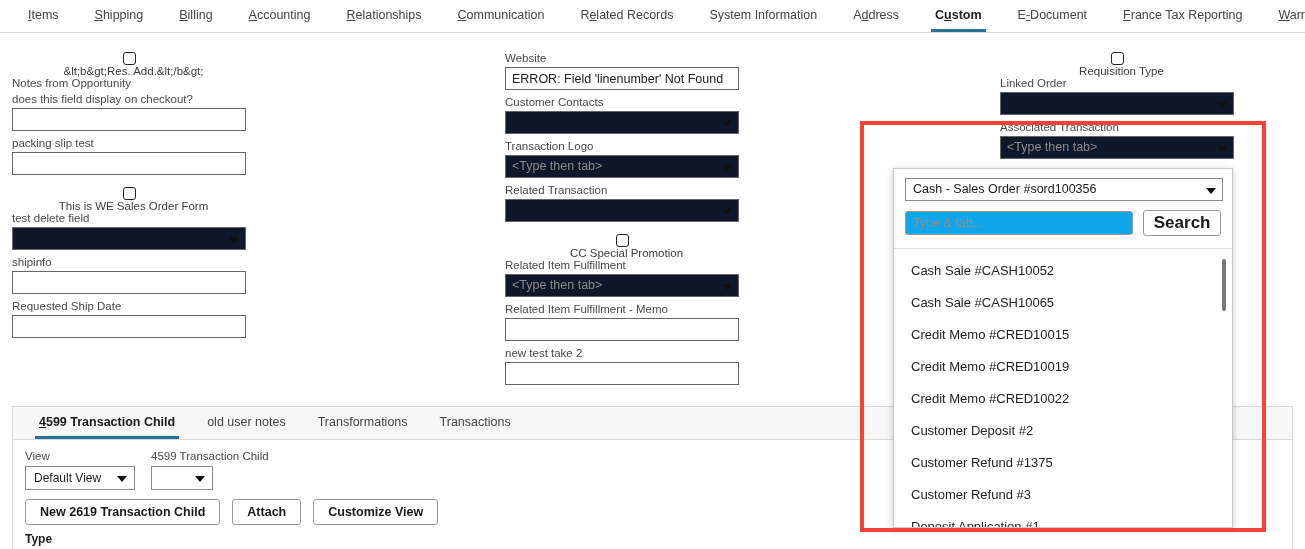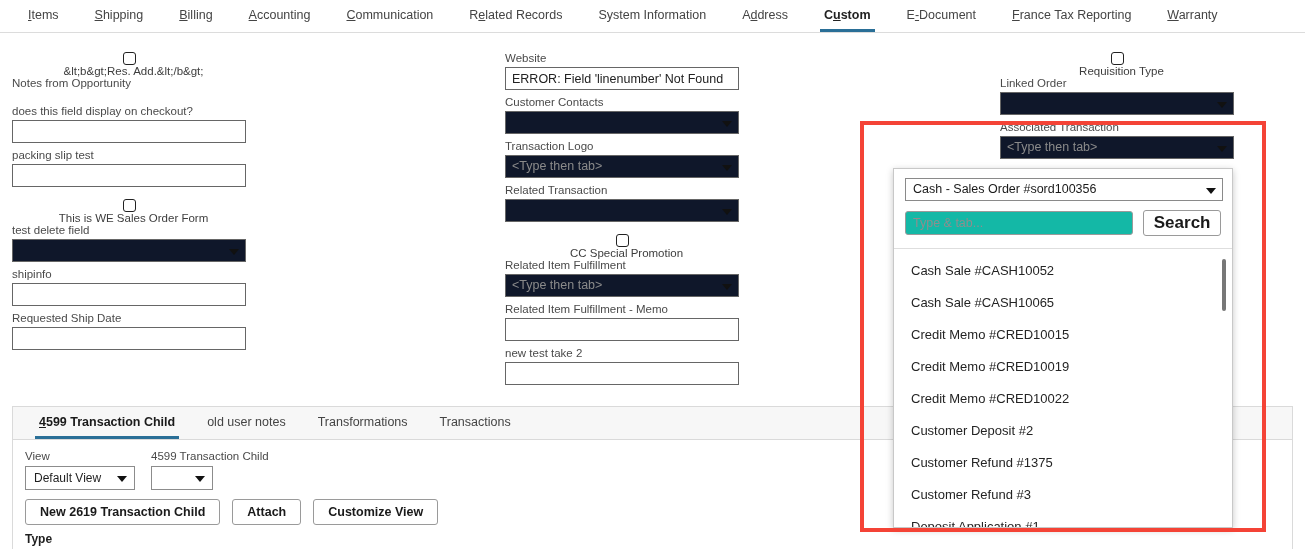--- a/index.html
+++ b/index.html
@@ -46,21 +46,21 @@
   #col-right  { left: 1000px; width: 234px; }
 
   .fld { margin-bottom: 6px; }
   .lbl {
     font-size: 11.5px;
     color: #4a4a4a;
     display: block;
     margin-bottom: 3px;
     white-space: nowrap;
   }
-  .lbl-only { font-size: 11.5px; color: #4a4a4a; display:block; margin-bottom: 16px; }
+  .lbl-only { font-size: 11.5px; color: #4a4a4a; display:block; margin-bottom: 4px; }
   .inp {
     width: 234px; height: 23px;
     border: 1px solid #666666;
     background: #ffffff;
     font-size: 12.5px;
     color: #222222;
     padding: 0 6px;
     line-height: 21px;
     font-family: "Liberation Sans", sans-serif;
     display: block;
@@ -127,21 +127,21 @@
     font-size: 12.5px; color: #1a1a1a;
     padding: 0 22px 0 7px;
     line-height: 21px;
     white-space: nowrap; overflow: hidden;
   }
   .pop-searchrow { display: flex; align-items: center; margin-top: 9px; }
   .pop-input {
     width: 229px; height: 24px;
     border: 1px solid #9a9a9a;
     border-radius: 3px;
-    background: #14b8a6;
+    background: #0ea5e9;
     font-size: 12.5px;
     color: #222222;
     padding: 0 7px;
     font-family: "Liberation Sans", sans-serif;
   }
   .pop-input::placeholder { color: #8e8e8e; }
   .pop-btn {
     margin-left: 10px;
     width: 78px; height: 26px;
     border: 1px solid #9a9a9a;
@@ -254,20 +254,21 @@
 </head>
 <body>
 
 <div id="root">
 
   <div class="tabbar" id="tabbar">
       <div class="tab"><span class="acc">I</span>tems</div>
       <div class="tab"><span class="acc">S</span>hipping</div>
       <div class="tab"><span class="acc">B</span>illing</div>
       <div class="tab"><span class="acc">A</span>ccounting</div>
+      <div class="tab"><span class="acc">R</span>elationships</div>
       <div class="tab"><span class="acc">C</span>ommunication</div>
       <div class="tab">R<span class="acc">e</span>lated Records</div>
       <div class="tab">System Information</div>
       <div class="tab">A<span class="acc">d</span>dress</div>
       <div class="tab active">C<span class="acc">u</span>stom</div>
       <div class="tab">E<span class="acc">-</span>Document</div>
       <div class="tab"><span class="acc">F</span>rance Tax Reporting</div>
       <div class="tab"><span class="acc">W</span>arranty</div>
     </div>
 

